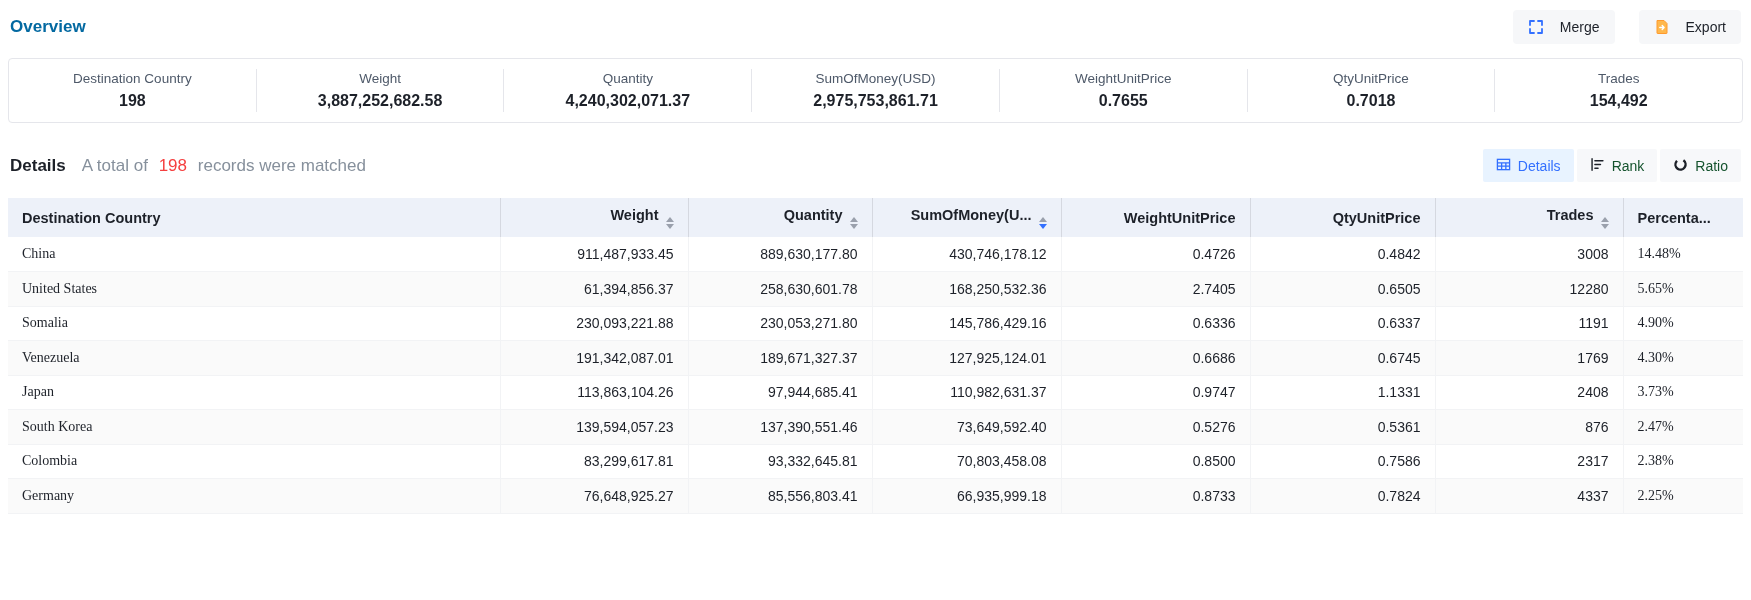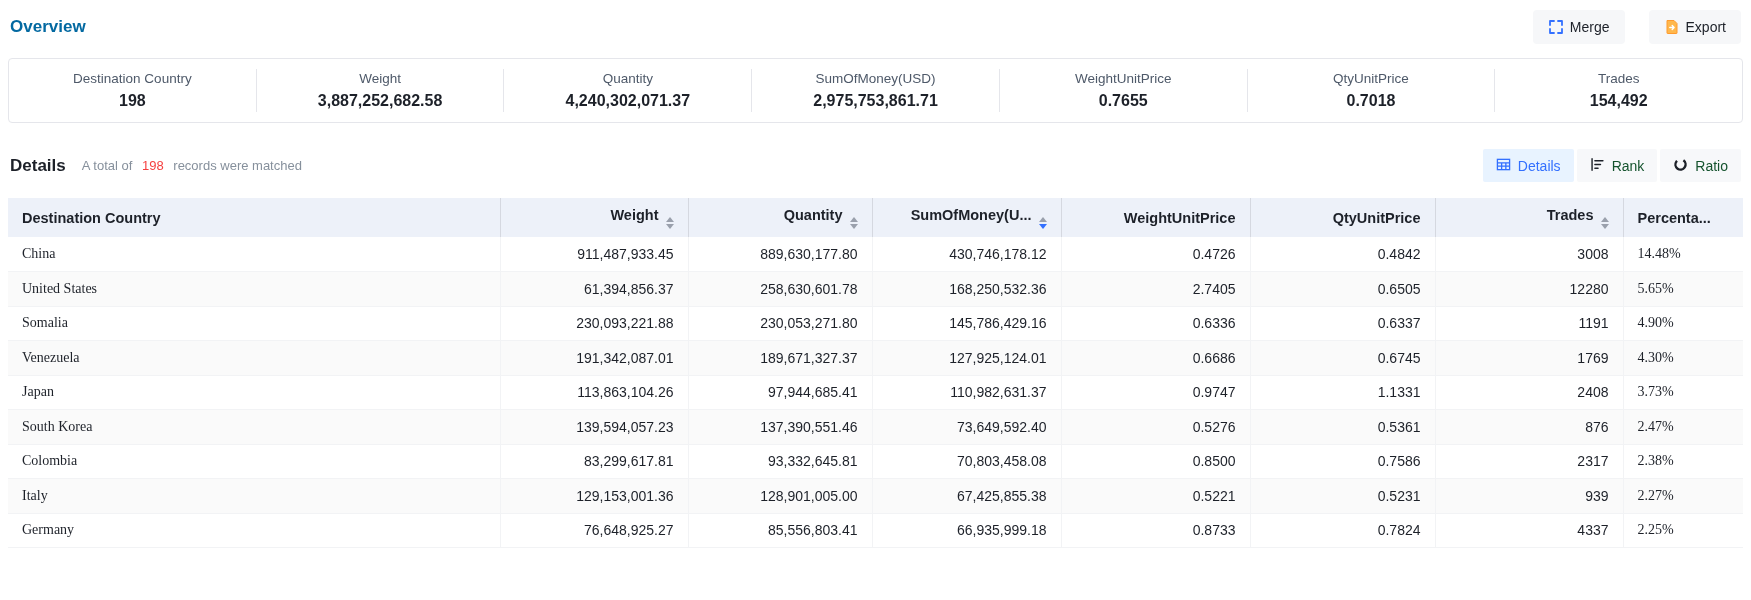--- a/index.html
+++ b/index.html
@@ -9,41 +9,41 @@
     background:#ffffff; color:#1d2129;
     font-family:"Liberation Sans", sans-serif; font-size:14px;
   }
   .page { padding:10px 8px 0; }
 
   
   .topbar { display:flex; align-items:center; justify-content:space-between; padding:0 2px; }
   .page-title { font-size:17px; font-weight:bold; margin:0; color:#0369a1; }
   .topbar-actions { display:flex; gap:24px; }
   .btn {
-    display:inline-flex; align-items:center; gap:6px;
+    display:inline-flex; align-items:center; gap:16px;
     height:34px; padding:0 15px; border:none; border-radius:4px;
     background:#f6f7f9; color:#1d2129; font-size:14px; cursor:pointer;
     font-family:"Liberation Sans", sans-serif;
   }
   .btn .icon { display:inline-flex; }
 
   
   .stats-card {
     margin-top:14px; border:1px solid #e5e6eb; border-radius:4px;
     display:flex; align-items:stretch; padding:10px 0; background:#fff;
   }
   .stat { flex:1 1 0; text-align:center; padding:2px 0; }
   .stat + .stat { border-left:1px solid #e5e6eb; }
   .stat-label { color:#4e5969; font-size:13.5px; }
   .stat-value { color:#1d2129; font-size:16px; font-weight:bold; margin-top:6px; }
 
   
   .details-bar { display:flex; align-items:center; margin-top:26px; padding:0 2px; }
   .details-title { font-size:17px; font-weight:bold; margin:0; }
-  .summary { margin-left:16px; color:#86909c; font-size:13px; }
+  .summary { margin-left:16px; color:#86909c; font-size:17px; }
   .summary .count { color:#f53f3f; margin:0 6px; }
   .view-tabs { margin-left:auto; display:flex; gap:3px; }
   .tab-btn {
     display:inline-flex; align-items:center; gap:7px;
     height:33px; padding:0 13px; border:none; border-radius:2px;
     background:#f7f8fa; color:#14532d; font-size:14px; cursor:pointer;
     font-family:"Liberation Sans", sans-serif;
   }
   .tab-btn.active { background:#e8f3ff; color:#3370ff; }
 
@@ -285,30 +285,20 @@
           <td class="txt">Colombia</td>
           <td class="num">83,299,617.81</td>
           <td class="num">93,332,645.81</td>
           <td class="num">70,803,458.08</td>
           <td class="num">0.8500</td>
           <td class="num">0.7586</td>
           <td class="num">2317</td>
           <td class="txt">2.38%</td>
         </tr>
         <tr>
-          <td class="txt">Italy</td>
-          <td class="num">129,153,001.36</td>
-          <td class="num">128,901,005.00</td>
-          <td class="num">67,425,855.38</td>
-          <td class="num">0.5221</td>
-          <td class="num">0.5231</td>
-          <td class="num">939</td>
-          <td class="txt">2.27%</td>
-        </tr>
-        <tr>
           <td class="txt">Germany</td>
           <td class="num">76,648,925.27</td>
           <td class="num">85,556,803.41</td>
           <td class="num">66,935,999.18</td>
           <td class="num">0.8733</td>
           <td class="num">0.7824</td>
           <td class="num">4337</td>
           <td class="txt">2.25%</td>
         </tr>
       </tbody>

